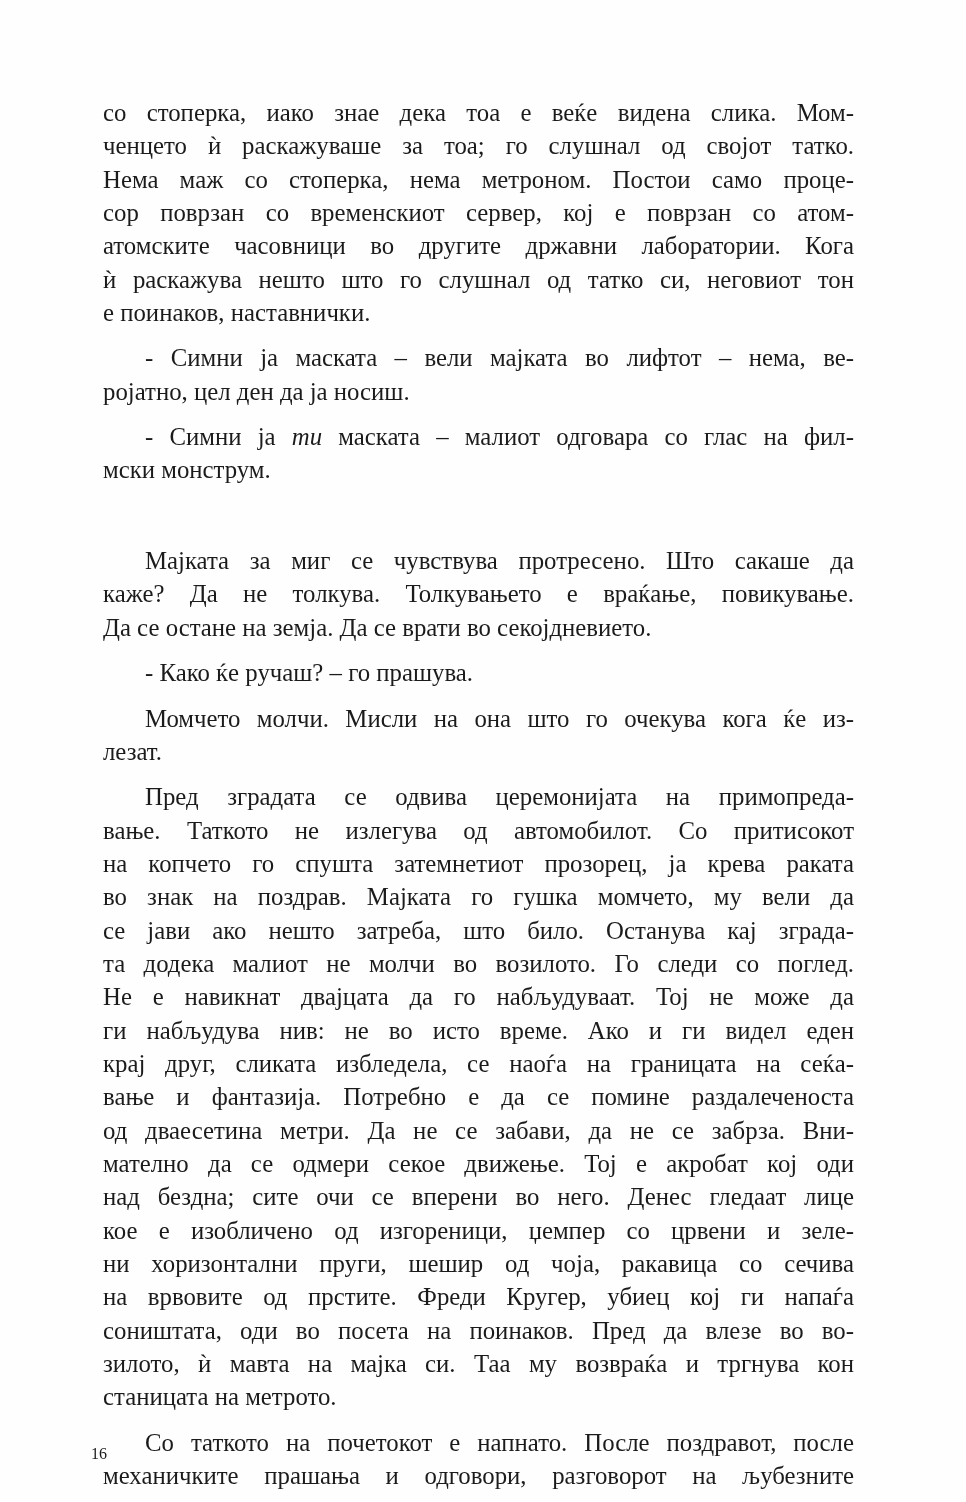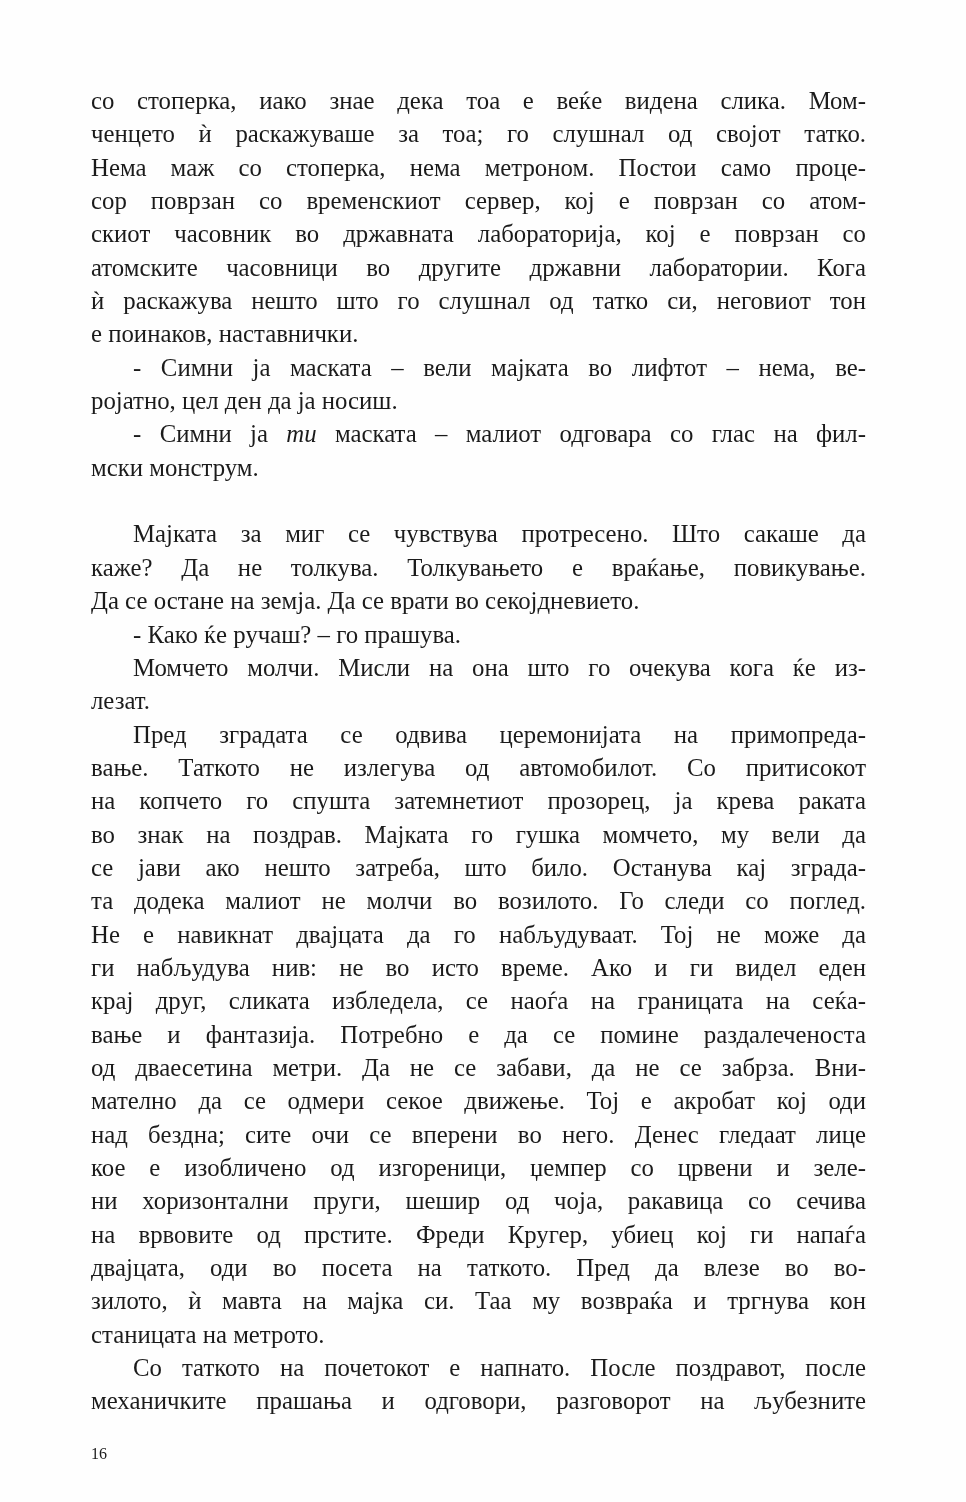--- a/index.html
+++ b/index.html
@@ -17,21 +17,21 @@
     overflow: hidden;
   }
   .text-block {
     position: absolute;
     left: 91px;
     top: 84px;
     width: 775px;
     font-size: 24.8px;
     line-height: 33.35px;
   }
-  .para { margin: 0; padding: 0; }
+  .para { margin: 12px; padding: 0; }
   .line {
     text-align: justify;
     text-align-last: justify;
   }
   .line.end {
     text-align: left;
     text-align-last: left;
   }
   .line.indent {
     text-indent: 42px;
@@ -53,21 +53,20 @@
 <body>
 
 <div class="page">
   <div class="text-block">
 
     <div class="para">
       <div class="line">со стоперка, иако знае дека тоа е веќе видена слика. Мом-</div>
       <div class="line">ченцето ѝ раскажуваше за тоа; го слушнал од својот татко.</div>
       <div class="line">Нема маж со стоперка, нема метроном. Постои само проце-</div>
       <div class="line">сор поврзан со временскиот сервер, кој е поврзан со атом-</div>
-      <div class="line">скиот часовник во државната лабораторија, кој е поврзан со</div>
       <div class="line">атомските часовници во другите државни лаборатории. Кога</div>
       <div class="line">ѝ раскажува нешто што го слушнал од татко си, неговиот тон</div>
       <div class="line end">е поинаков, наставнички.</div>
     </div>
 
     <div class="para">
       <div class="line indent">- Симни ја маската – вели мајката во лифтот – нема, ве-</div>
       <div class="line end">ројатно, цел ден да ја носиш.</div>
     </div>
 
@@ -103,21 +102,21 @@
       <div class="line">Не е навикнат двајцата да го набљудуваат. Тој не може да</div>
       <div class="line">ги набљудува нив: не во исто време. Ако и ги видел еден</div>
       <div class="line">крај друг, сликата избледела, се наоѓа на границата на сеќа-</div>
       <div class="line">вање и фантазија. Потребно е да се помине раздалеченоста</div>
       <div class="line">од дваесетина метри. Да не се забави, да не се забрза. Вни-</div>
       <div class="line">мателно да се одмери секое движење. Тој е акробат кој оди</div>
       <div class="line">над бездна; сите очи се вперени во него. Денес гледаат лице</div>
       <div class="line">кое е изобличено од изгореници, џемпер со црвени и зеле-</div>
       <div class="line">ни хоризонтални пруги, шешир од чоја, ракавица со сечива</div>
       <div class="line">на врвовите од прстите. Фреди Кругер, убиец кој ги напаѓа</div>
-      <div class="line">двајцата, оди во посета на таткото. Пред да влезе во во-</div>
+      <div class="line">соништата, оди во посета на поинаков. Пред да влезе во во-</div>
       <div class="line">зилото, ѝ мавта на мајка си. Таа му возвраќа и тргнува кон</div>
       <div class="line end">станицата на метрото.</div>
     </div>
 
     <div class="para">
       <div class="line indent">Со таткото на почетокот е напнато. После поздравот, после</div>
       <div class="line">механичките прашања и одговори, разговорот на љубезните</div>
     </div>
 
   </div>

